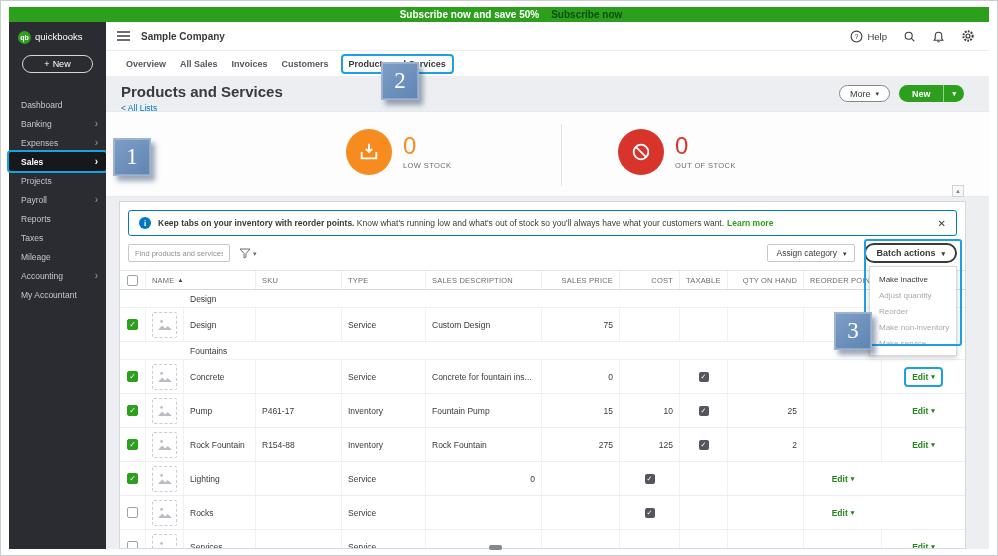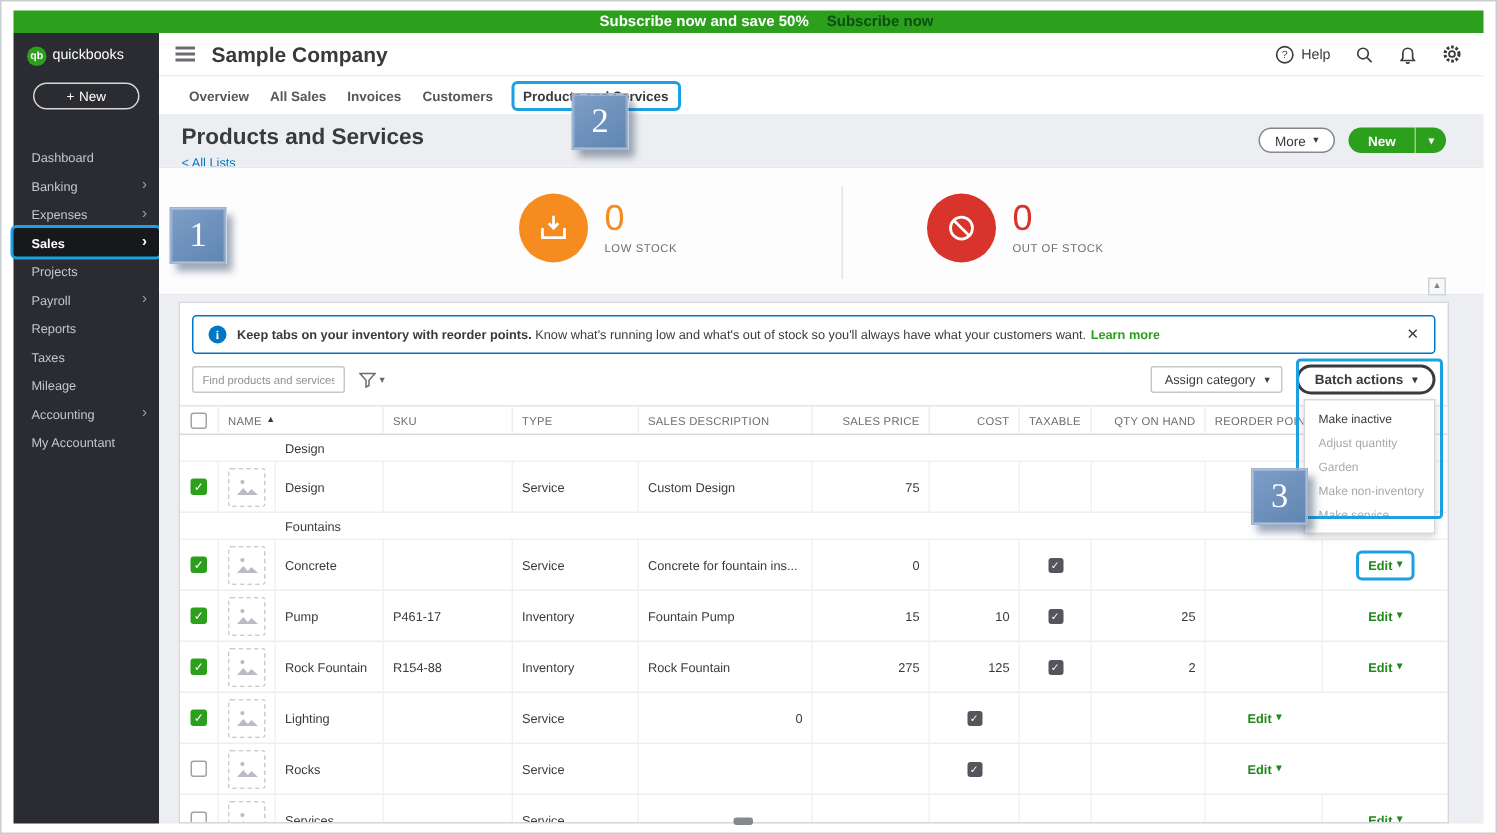--- a/index.html
+++ b/index.html
@@ -19,21 +19,21 @@
   .side-menu{margin-top:22px;}
   .side-item{height:19px;display:flex;align-items:center;justify-content:space-between;padding:0 8px 0 12px;font-size:8.5px;cursor:pointer;}
   .side-item .si-arrow{color:#9ba0a7;font-size:10px;line-height:1;}
   .side-item.active{background:#17181b;color:#fff;font-weight:bold;box-shadow:0 0 0 2px #1ba0e2;border-radius:2px;}
   .side-item.active .si-arrow{color:#fff;}
 
   
   .topbar{position:absolute;left:105px;top:21px;right:8px;height:29px;background:#fff;border-bottom:1px solid #e9ebee;display:flex;align-items:center;}
   .burger{width:13px;margin-left:11px;display:flex;flex-direction:column;gap:2px;cursor:pointer;}
   .burger i{height:2px;background:#6b6c72;display:block;}
-  .company{font-size:14px;color:#393a3d;font-weight:bold;margin-left:11px;}
+  .company{font-size:10px;color:#393a3d;font-weight:bold;margin-left:11px;}
   .top-actions{margin-left:auto;display:flex;align-items:center;gap:16px;margin-right:14px;color:#393a3d;}
   .help{display:flex;align-items:center;gap:4px;font-size:9.5px;cursor:pointer;}
   .ticon{display:flex;cursor:pointer;}
 
   
   .tabsbar{position:absolute;left:105px;top:50px;right:8px;height:25px;background:#fff;display:flex;align-items:center;gap:14px;padding-left:20px;font-size:9px;color:#55575c;}
   .tab{cursor:pointer;font-weight:bold;}
   .tab.active{font-weight:bold;color:#393a3d;box-shadow:0 0 0 2px #1ba0e2;padding:3px 6px;border-radius:2px;background:#fff;position:relative;z-index:5;}
 
   
@@ -284,21 +284,21 @@
             <span class="caret">▾</span>
           </button>
           <div class="batch-wrap">
             <button class="batch">
               <span>Batch actions</span>
               <span class="caret">▾</span>
             </button>
             <div class="batch-menu">
                 <div class="mi enabled">Make inactive</div>
                 <div class="mi">Adjust quantity</div>
-                <div class="mi">Garden</div>
+                <div class="mi">Reorder</div>
                 <div class="mi">Make non-inventory</div>
                 <div class="mi">Make service</div>
               </div>
             <div class="batch-callout"></div>
           </div>
         </div>
       </div>
 
       <div class="thead">
         <div class="th c">

